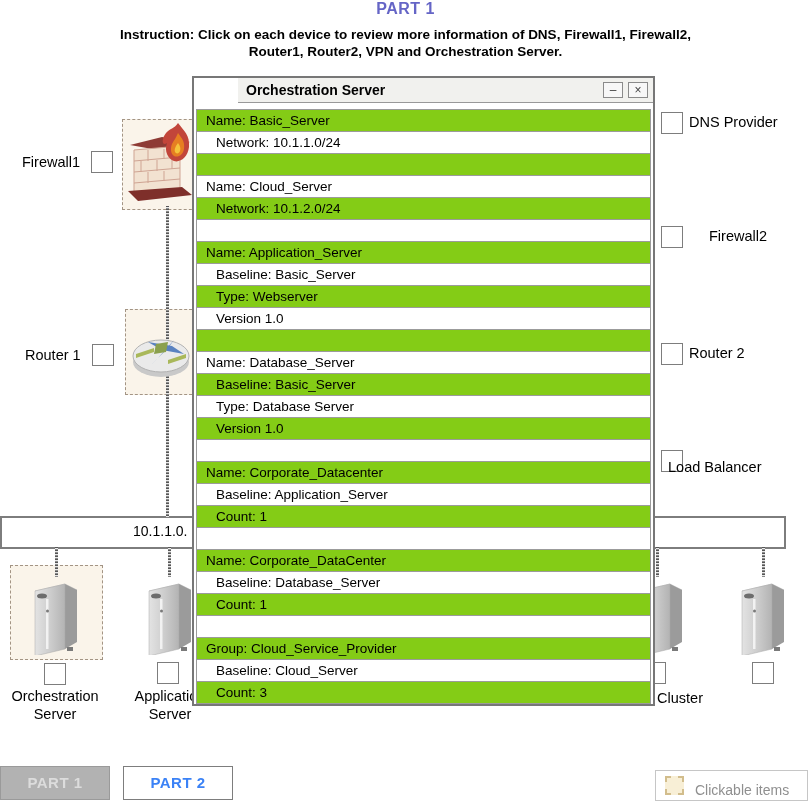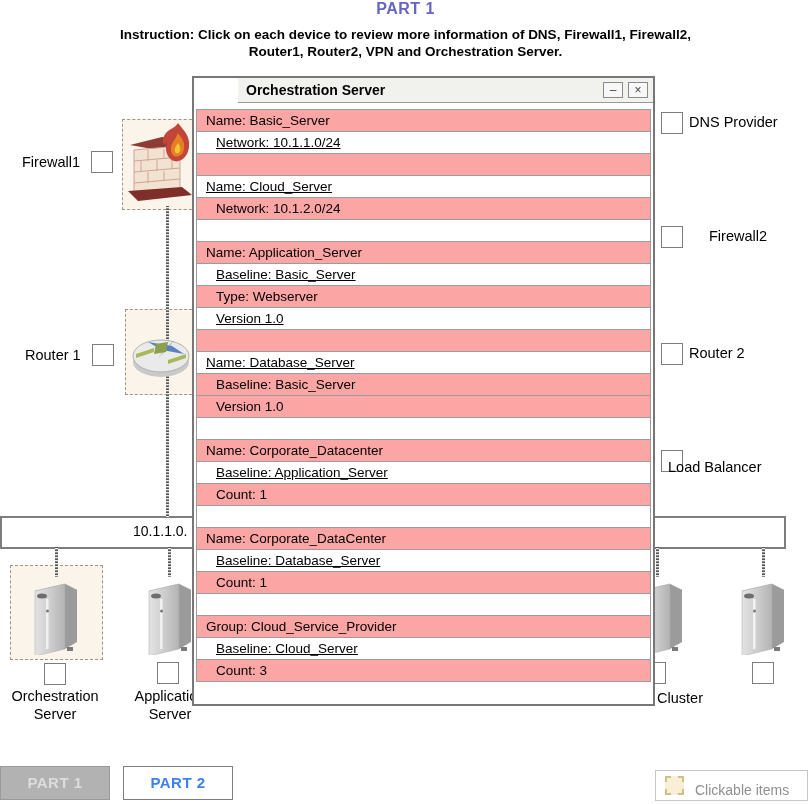--- a/index.html
+++ b/index.html
@@ -34,22 +34,22 @@
   .dialog-titlebar{height:25px;background:#f1f1ee;border-bottom:1px solid #999;
                    display:flex;align-items:center;padding:0 5px 0 8px;box-sizing:border-box;margin-left:44px;}
   .dialog-title{flex:1;font-size:14px;font-weight:bold;}
   .winbtn{width:20px;height:16px;margin-left:5px;border:1px solid #8a8a8a;background:#f7f7f7;
           font-size:12px;line-height:14px;text-align:center;color:#444;box-sizing:border-box;}
   .dialog-body{padding:6px 2px 0 2px;}
   .rows{border:1px solid #9b9b9b;border-bottom:none;}
   .drow{height:21px;line-height:21px;font-size:13.5px;padding-left:9px;
         border-bottom:1px solid #9b9b9b;white-space:nowrap;overflow:hidden;}
   .drow.ind{padding-left:19px;}
-  .tY{background:#fca5a5;}
-  .tW{background:#ffffff;text-decoration:underline;}
+  .tY{background:#84cc16;}
+  .tW{background:#ffffff;}
 
   
   .btn-part1{position:absolute;left:0;top:766px;width:110px;height:34px;box-sizing:border-box;
              background:#b2b2b2;border:1px solid #9a9a9a;color:#dcdcdc;font-weight:bold;
              font-size:15px;text-align:center;line-height:32px;letter-spacing:.5px;}
   .btn-part2{position:absolute;left:123px;top:766px;width:110px;height:34px;box-sizing:border-box;
              background:#fff;border:1px solid #7d7d7d;color:#3b82f6;font-weight:bold;
              font-size:15px;text-align:center;line-height:32px;letter-spacing:.5px;}
   .legend{position:absolute;left:655px;top:770px;width:153px;height:31px;box-sizing:border-box;
           border:1px solid #c6c6c6;background:#fff;display:flex;align-items:center;}
@@ -207,20 +207,21 @@
           <div class="drow tW">Name: Cloud_Server</div>
           <div class="drow tY ind">Network: 10.1.2.0/24</div>
           <div class="drow tW"></div>
           <div class="drow tY">Name: Application_Server</div>
           <div class="drow tW ind">Baseline: Basic_Server</div>
           <div class="drow tY ind">Type: Webserver</div>
           <div class="drow tW ind">Version 1.0</div>
           <div class="drow tY"></div>
           <div class="drow tW">Name: Database_Server</div>
           <div class="drow tY ind">Baseline: Basic_Server</div>
+          <div class="drow tW ind">Type: Database Server</div>
           <div class="drow tY ind">Version 1.0</div>
           <div class="drow tW"></div>
           <div class="drow tY">Name: Corporate_Datacenter</div>
           <div class="drow tW ind">Baseline: Application_Server</div>
           <div class="drow tY ind">Count: 1</div>
           <div class="drow tW"></div>
           <div class="drow tY">Name: Corporate_DataCenter</div>
           <div class="drow tW ind">Baseline: Database_Server</div>
           <div class="drow tY ind">Count: 1</div>
           <div class="drow tW"></div>

